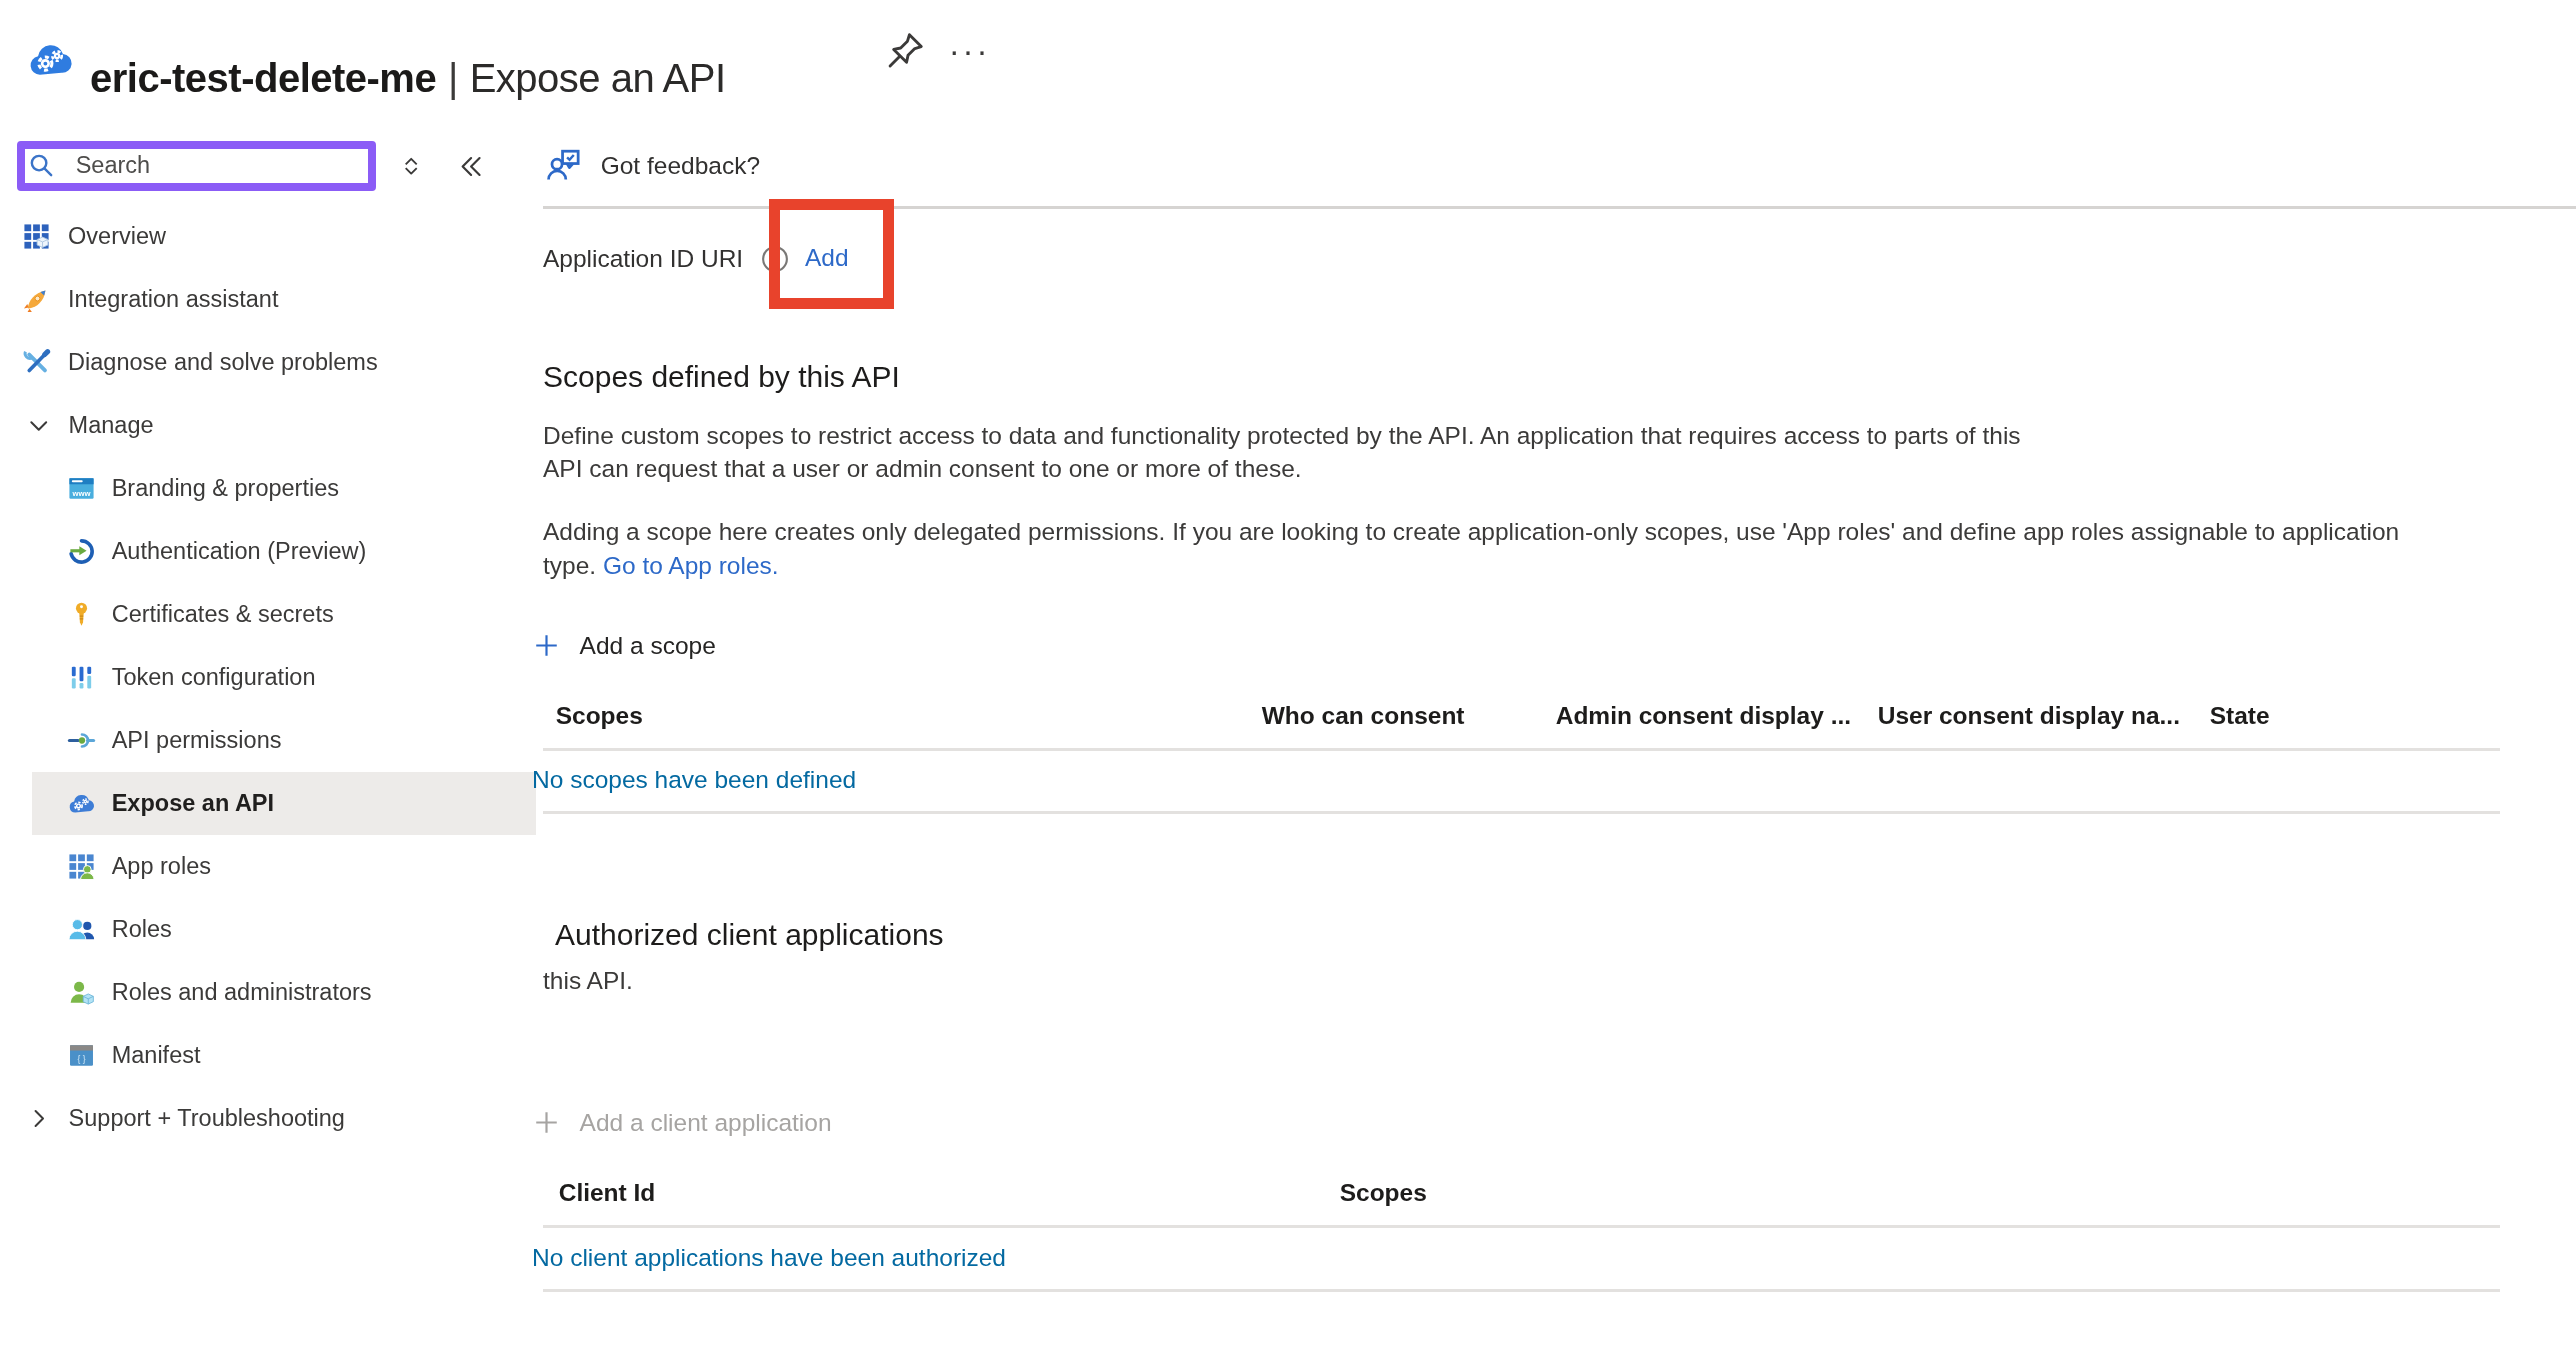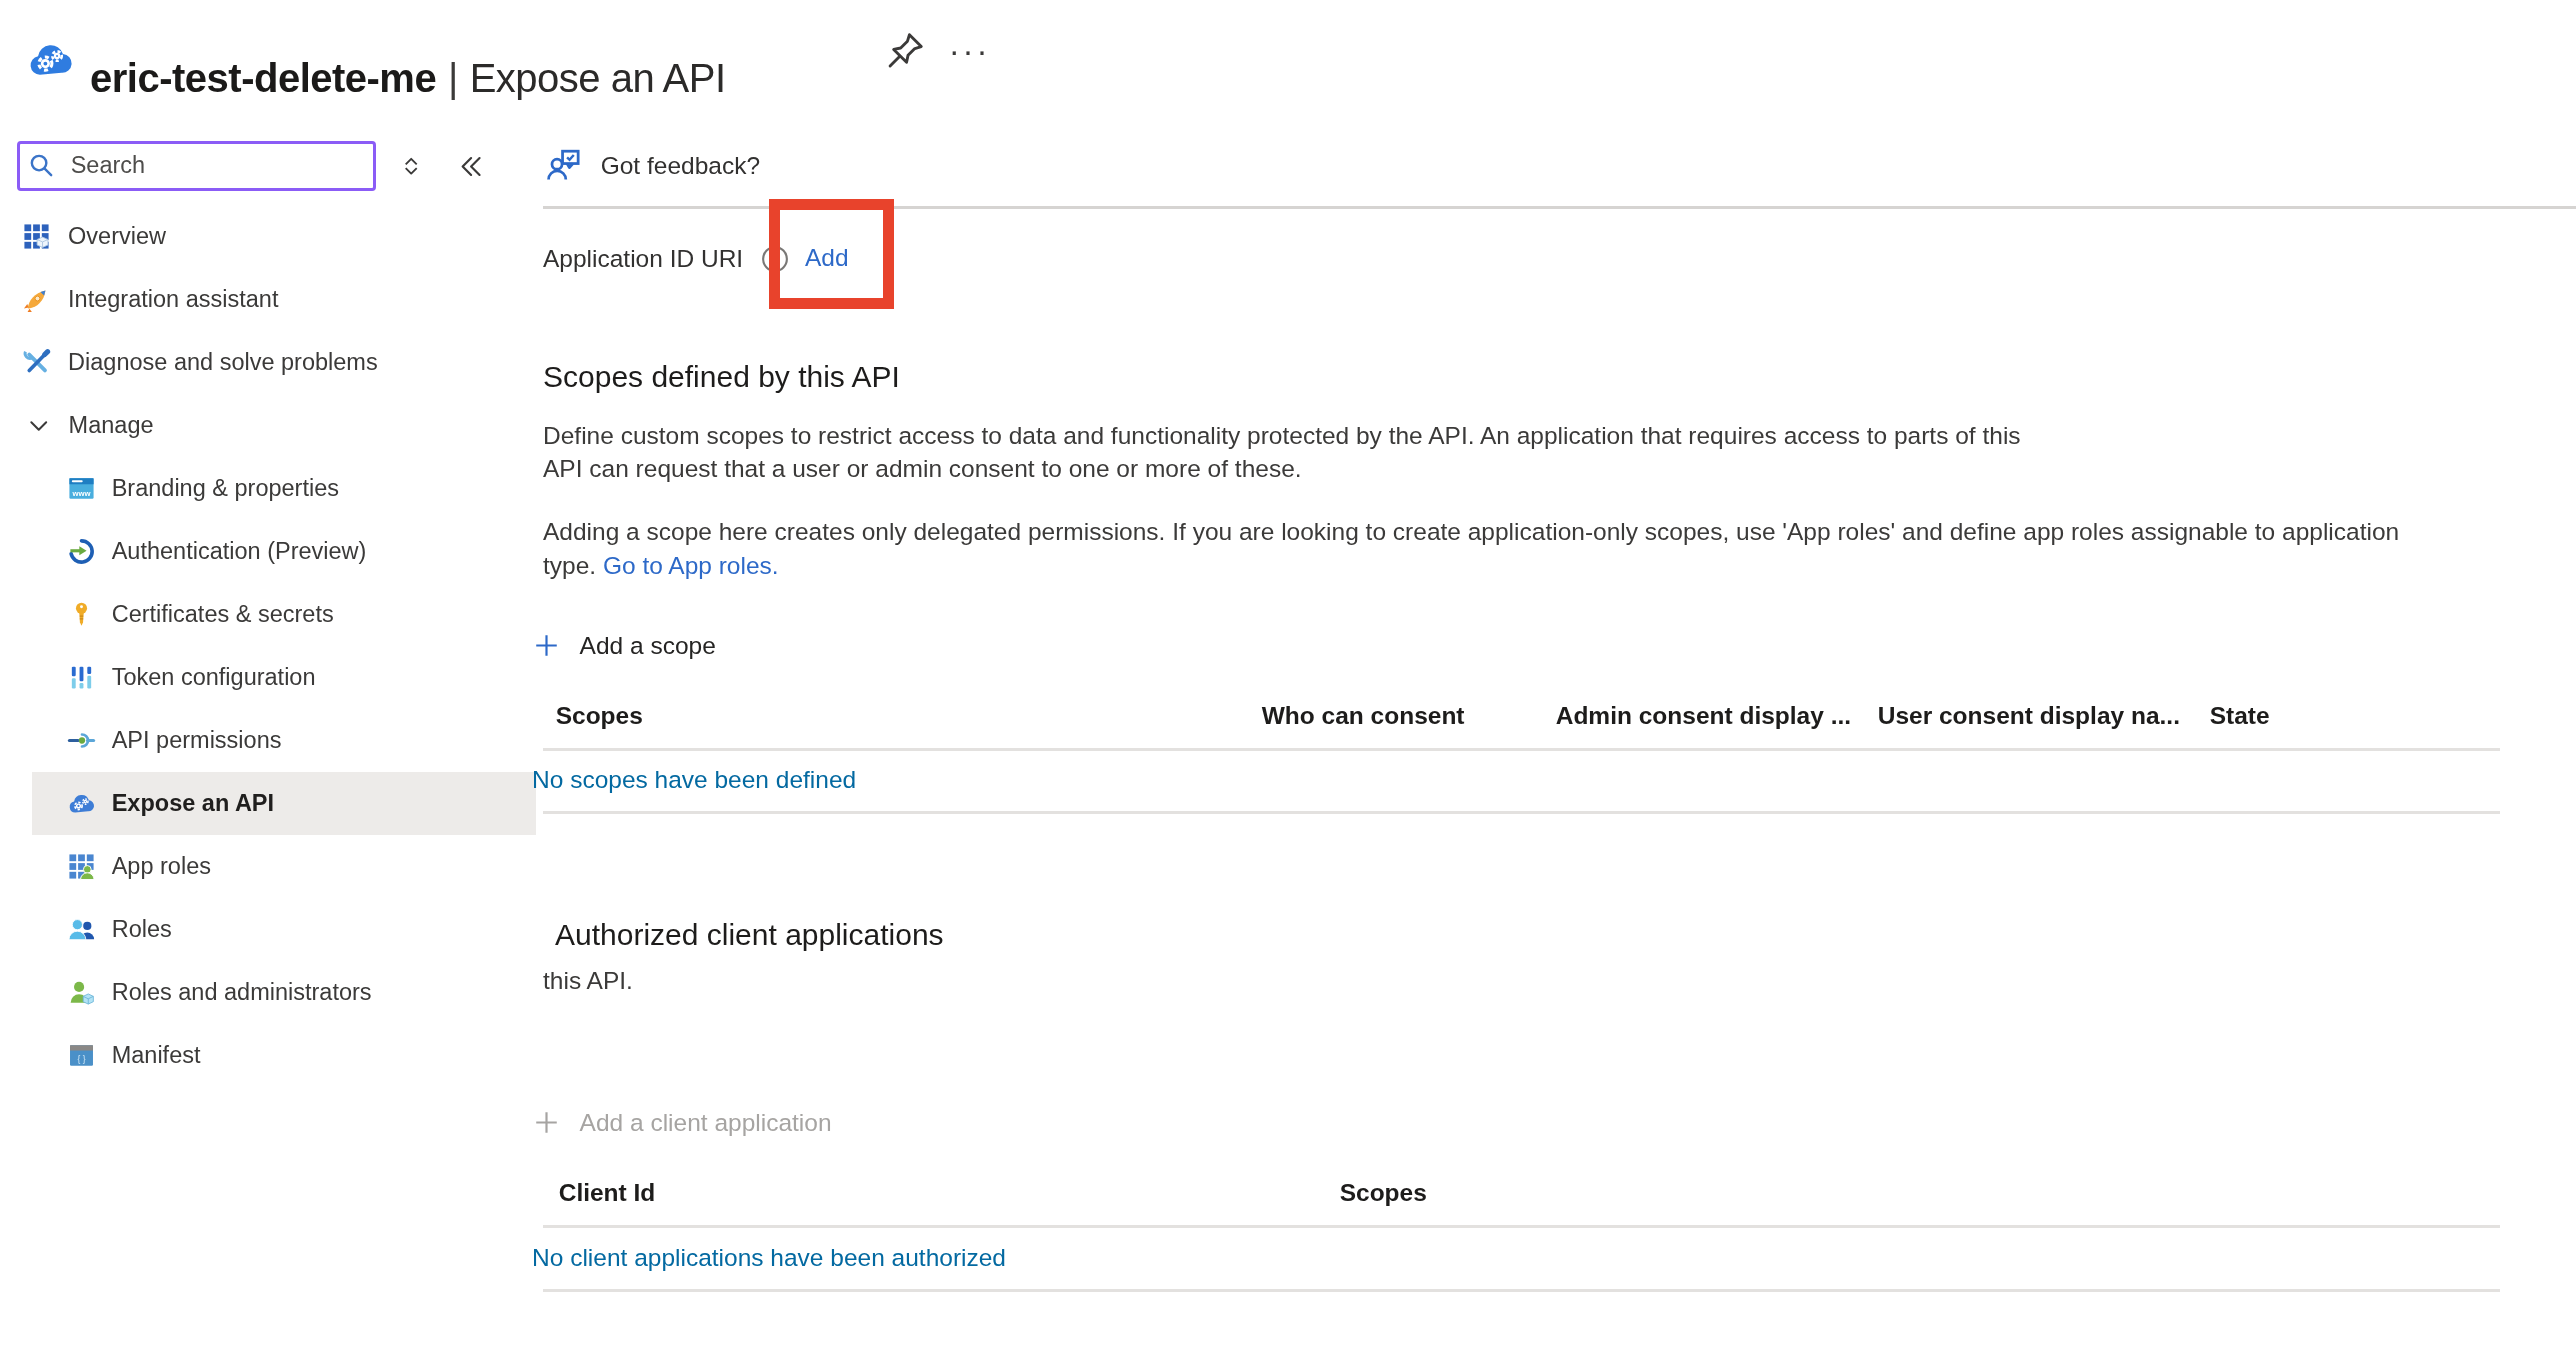--- a/index.html
+++ b/index.html
@@ -12,21 +12,21 @@
   .page-h1 { position:absolute; left:90px; top:29px; font-size:40px; color:#1b1a19; white-space:nowrap; letter-spacing:-0.5px; }
   .page-h1 .app-name { font-weight:700; }
   .page-h1 .sep { font-weight:400; color:#3b3a39; padding:0 11.8px; }
   .page-h1 .blade { font-weight:400; color:#2b2a29; }
   .icon-btn { position:absolute; width:47px; height:47px; display:flex; align-items:center; justify-content:center; background:none; border:none; padding:0; cursor:pointer; }
   #pin-btn { left:882px; top:27.4px; }
   #more-btn { left:946px; top:27.4px; font-size:33px; color:#3b3a39; letter-spacing:2.9px; }
 
   
   .sidebar { position:absolute; left:0; top:125px; width:504px; bottom:0; background:#fff; }
-  .search-input { position:absolute; left:16.7px; top:15.7px; width:359px; height:50px; border:3px solid #8b5cf6; border-radius:3.9px; font-size:23.5px; color:#323130; padding:0 9.8px 0 51px; font-family:inherit; outline:none; }
+  .search-input { position:absolute; left:16.7px; top:15.7px; width:359px; height:50px; border:8px solid #8b5cf6; border-radius:3.9px; font-size:23.5px; color:#323130; padding:0 9.8px 0 51px; font-family:inherit; outline:none; }
   .search-input::placeholder { color:#4e4d4b; opacity:1; }
   .search-glass { position:absolute; left:27.4px; top:26.4px; width:29px; height:29px; pointer-events:none; }
   #expand-btn { position:absolute; left:390px; top:21.5px; width:43px; height:39px; }
   #collapse-btn { position:absolute; left:447px; top:19.6px; width:47px; height:43px; }
 
   .nav { position:absolute; left:0; top:80px; width:504px; }
   .nav-item { height:63px; width:504px; display:flex; align-items:center; font-size:23.5px; color:#3b3a39; cursor:pointer; }
   .nav-item .nav-ic { width:29px; height:29px; flex:0 0 29px; margin-right:17.6px; }
   .nav-item.lvl0 { padding-left:21.5px; }
   .nav-item.lvl1 { padding-left:35px;margin-left:32px; }
@@ -265,20 +265,26 @@
 
       <div class="nav-item lvl1">
         <svg class="nav-ic" viewBox="0 0 24 24" style="font-size:24px">
           <rect x="2.5" y="3.5" width="19" height="17" rx="1" fill="#4a90c8"></rect>
           <rect x="2.5" y="3.5" width="19" height="4.4" fill="#8a8886"></rect>
           <text x="12" y="17" text-anchor="middle" font-size="7" fill="#d8eefa">{ }</text>
         </svg>
         <span class="nav-label">Manifest</span>
       </div>
 
+      <div class="nav-item grp">
+        <svg class="nav-ic" viewBox="0 0 24 24">
+          <path d="M9 5 L16 12 L9 19" fill="none" stroke="#3b3a39" stroke-width="1.9" stroke-linecap="round" stroke-linejoin="round"></path>
+        </svg>
+        <span class="nav-label">Support + Troubleshooting</span>
+      </div>
 
     </div>
   </div>
 
   <div class="feedback">
     <svg viewBox="0 0 24 24">
       <rect x="10.8" y="3.2" width="9.6" height="7.6" fill="none" stroke="#2d69c8" stroke-width="1.7"></rect>
       <path d="M13.6 10.8 l1.4 2.4 2.2-2.4" fill="none" stroke="#2d69c8" stroke-width="1.7" stroke-linejoin="round"></path>
       <path d="M13.6 7 l1.5 1.5 2.6-3" fill="none" stroke="#2d69c8" stroke-width="1.5"></path>
       <circle cx="7.4" cy="11.2" r="3.1" fill="none" stroke="#2d69c8" stroke-width="1.7"></circle>

